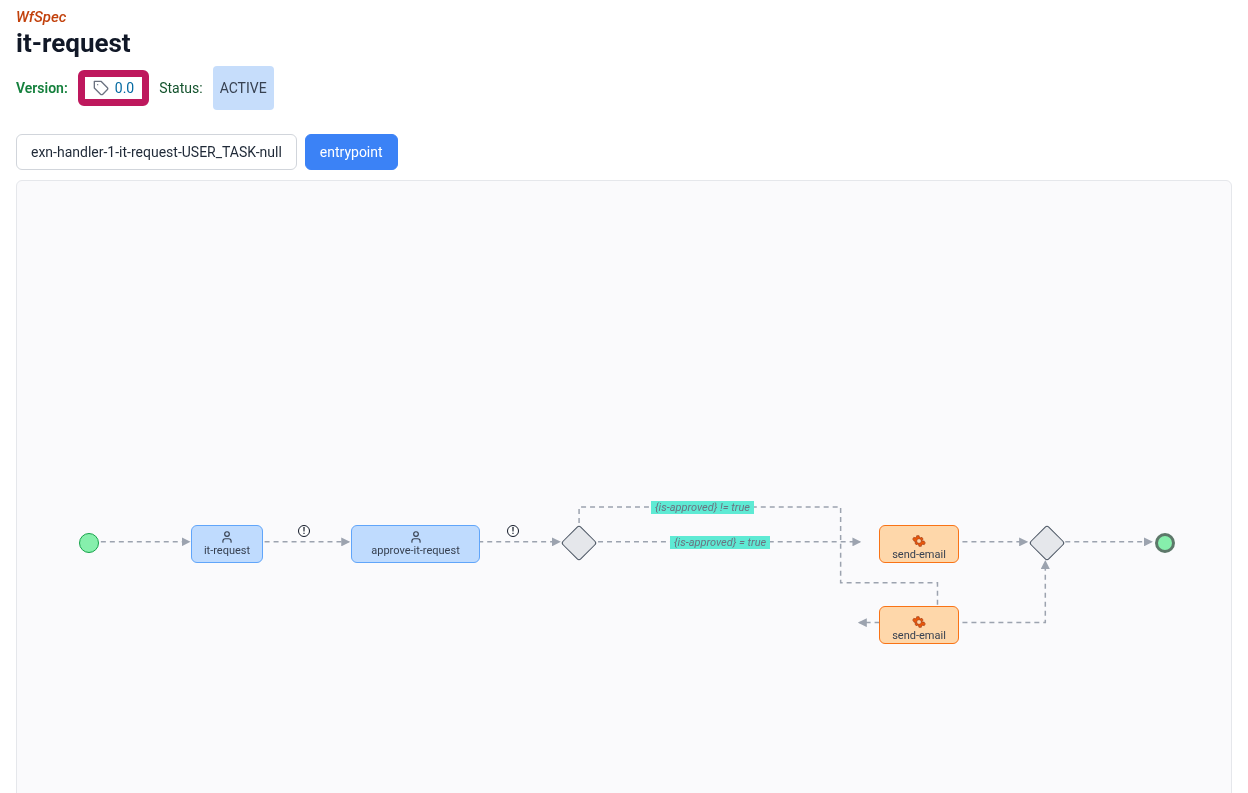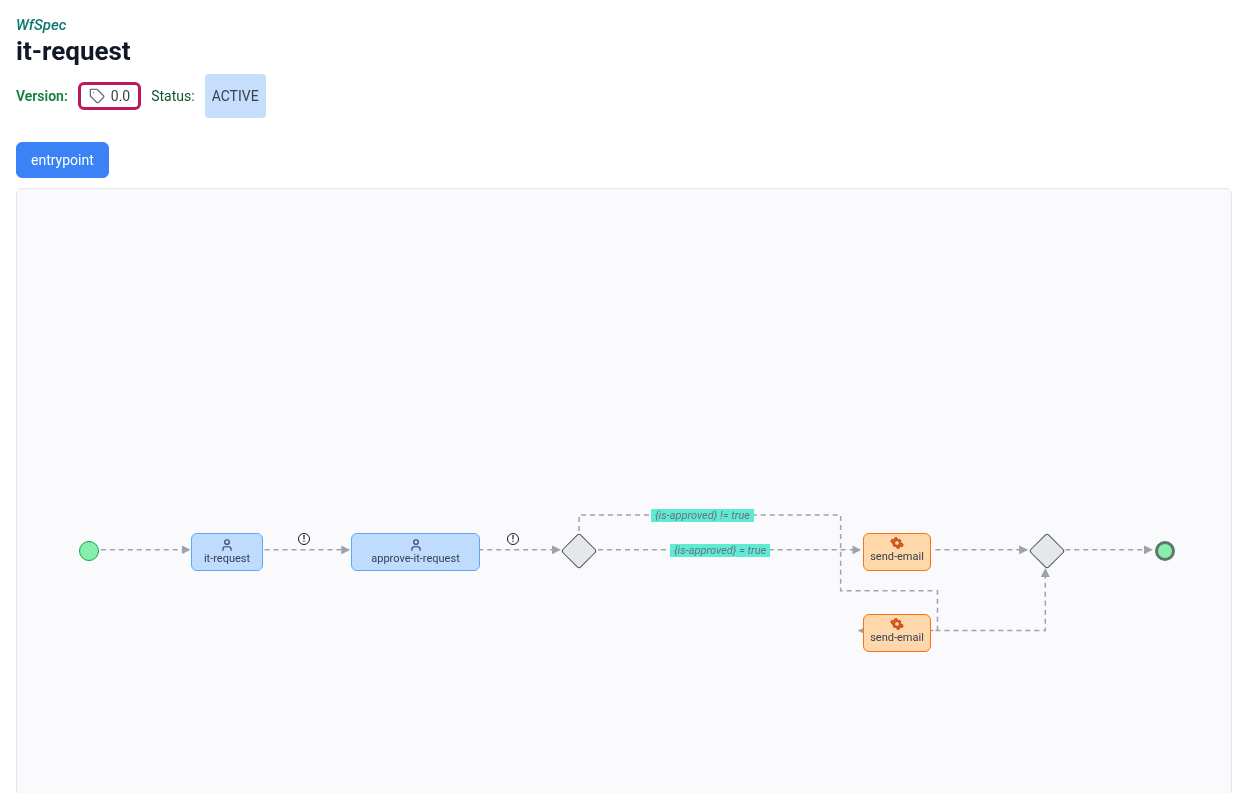--- a/index.html
+++ b/index.html
@@ -6,45 +6,45 @@
     body {
       font-family: -apple-system, BlinkMacSystemFont, "Segoe UI", Roboto, Helvetica, Arial, sans-serif;
       background: #fff;
       color: #1f2937;
       padding: 0 16px;
     }
     .header-top {
       font-style: italic;
       font-weight: 500;
       font-size: 15px;
-      color: #0f766e;
-      margin-top: 16px;
+      color: #c2410c;
+      margin-top: 8px;
     }
     .title {
       font-size: 26px;
       font-weight: 700;
       color: #111827;
       margin-top: 2px;
     }
     .meta-row {
       display: flex;
       align-items: center;
       gap: 10px;
       margin-top: 8px;
       font-size: 14px;
     }
     .meta-label { font-weight: 600; color: #15803d; }
     .version-pill {
       display: inline-flex;
       align-items: center;
       gap: 6px;
-      border: 3px solid #be185d;
+      border: 7px solid #be185d;
       border-radius: 6px;
       padding: 3px 8px;
-      color: #404040;
+      color: #0369a1;
       font-size: 14px;
     }
     .tag-icon { width: 16px; height: 16px; display: inline-block; }
     .status-label { color: #14532d; }
     .status-badge {
       background: #c6ddfb;
       color: #374151;
       border-radius: 4px;
       padding: 14px 7px;
       font-size: 14px;
@@ -88,23 +88,24 @@
       background: #bfdbfe;
       border: 1px solid #60a5fa;
       width: 72px;
       height: 38px;
       padding-top: 4px;
     }
     .user-task-node.wide { width: 129px; }
     .gear-task-node {
       background: #fed7aa;
       border: 1px solid #f97316;
-      width: 68px;
+      width: 80px;
       height: 38px;
-      padding-top: 2px;
+      padding-top: 8px;
+      margin-left: 16px;
     }
     .node-label {
       font-size: 11px;
       color: #374151;
       line-height: 1.1;
     }
     .node svg.icon {
       width: 14px;
       height: 14px;
       display: block;
@@ -174,20 +175,21 @@
           <line x1="7" y1="7" x2="7.01" y2="7"></line>
         </svg>
     </span>
     <span>0.0</span>
   </span>
   <span class="status-label">Status:</span>
   <span class="status-badge">ACTIVE</span>
 </div>
 
 <div class="tabs-row">
+  <div class="tab">exn-handler-1-it-request-USER_TASK-null</div>
   <div class="tab selected">entrypoint</div>
 </div>
 
 <div class="diagram-area">
 
   <svg class="edges" viewBox="0 0 1216 641" preserveAspectRatio="none">
     <defs>
       <marker id="arrow" viewBox="0 0 10 10" refX="8" refY="5" markerWidth="6" markerHeight="6" orient="auto-start-reverse">
         <path d="M 0 0 L 10 5 L 0 10 z" fill="#9ca3af"></path>
       </marker>

